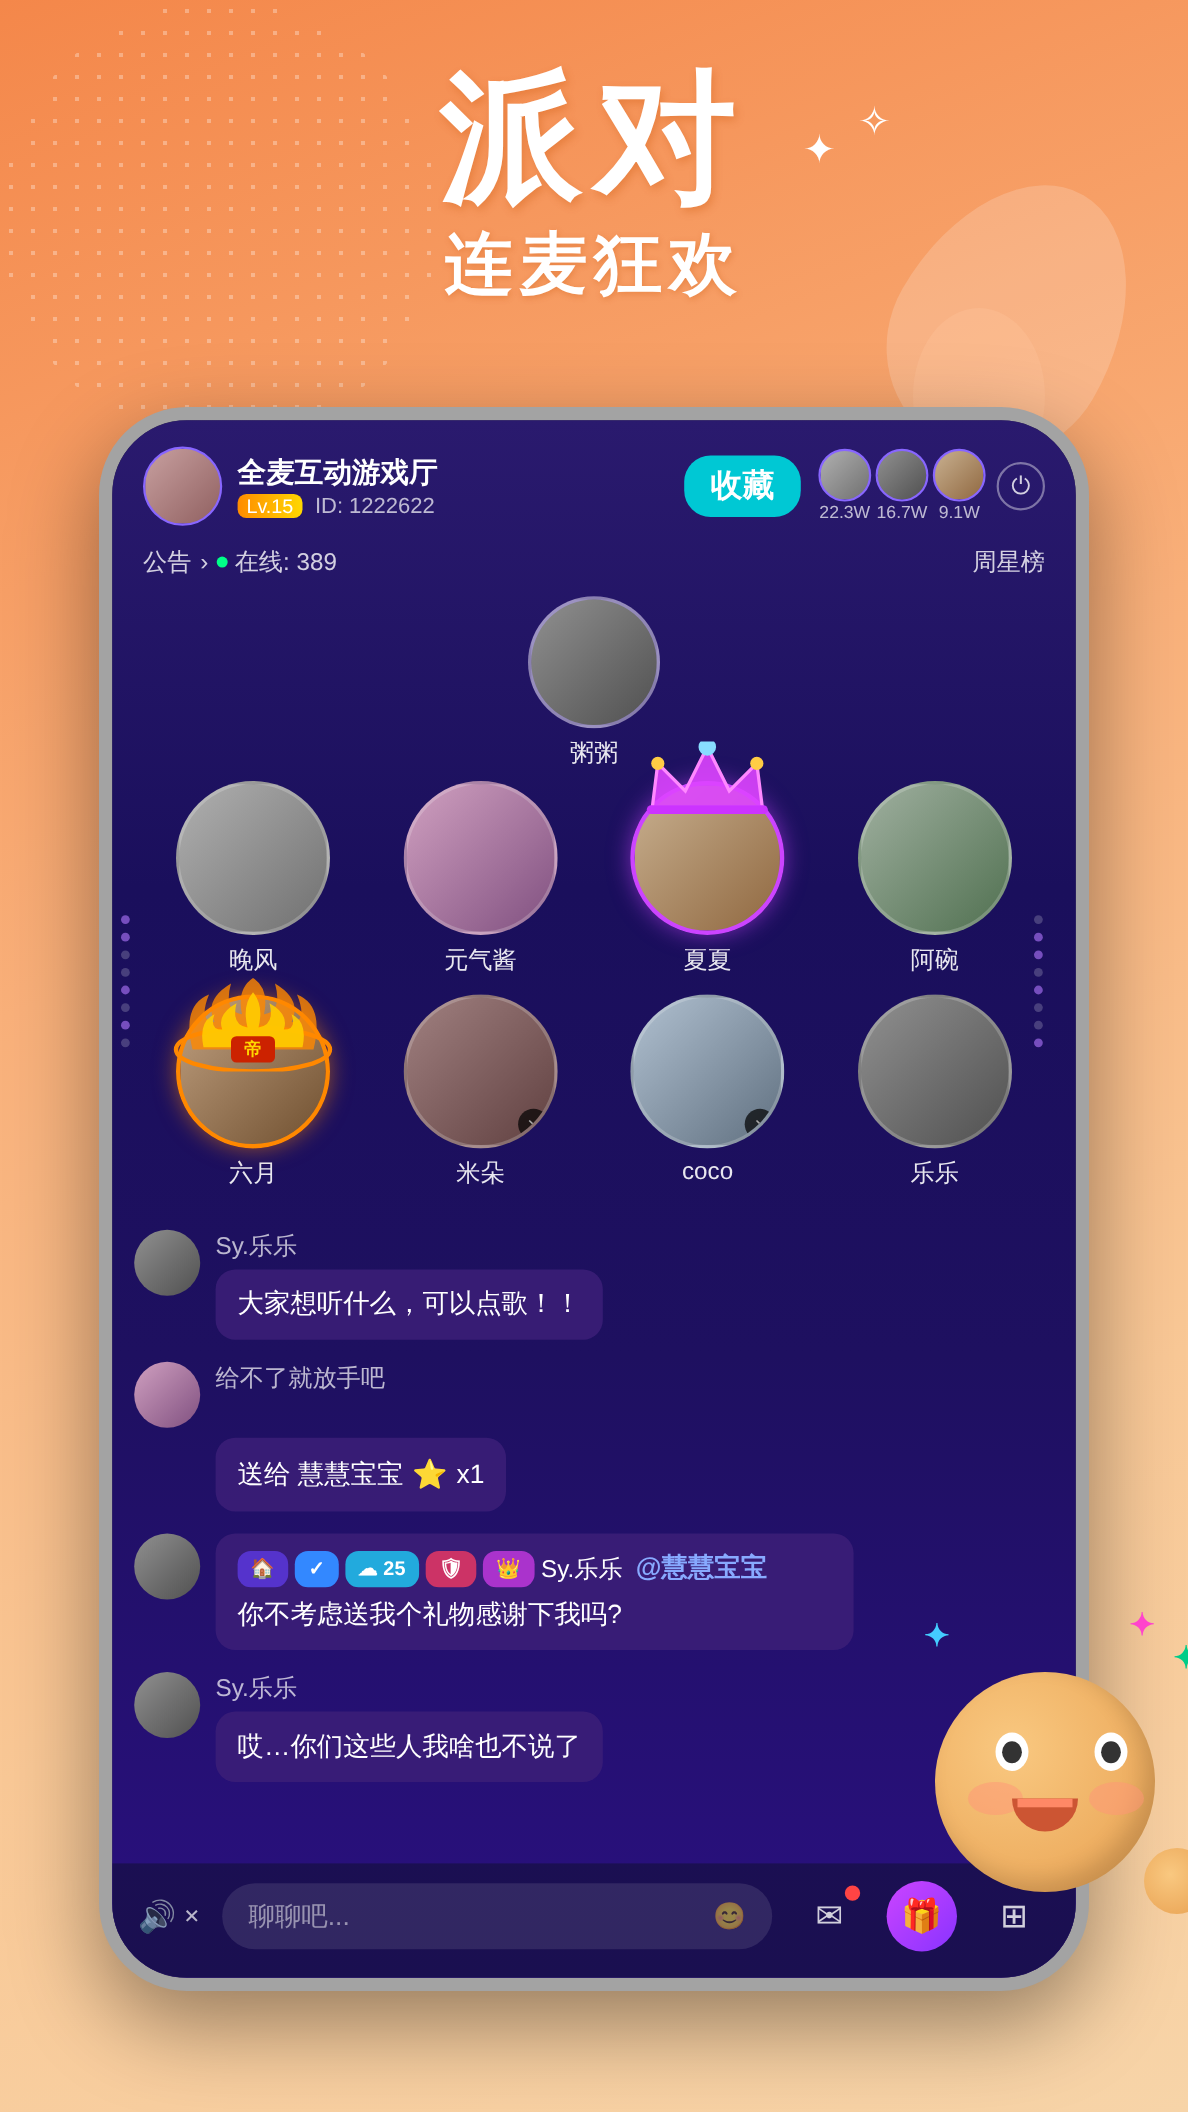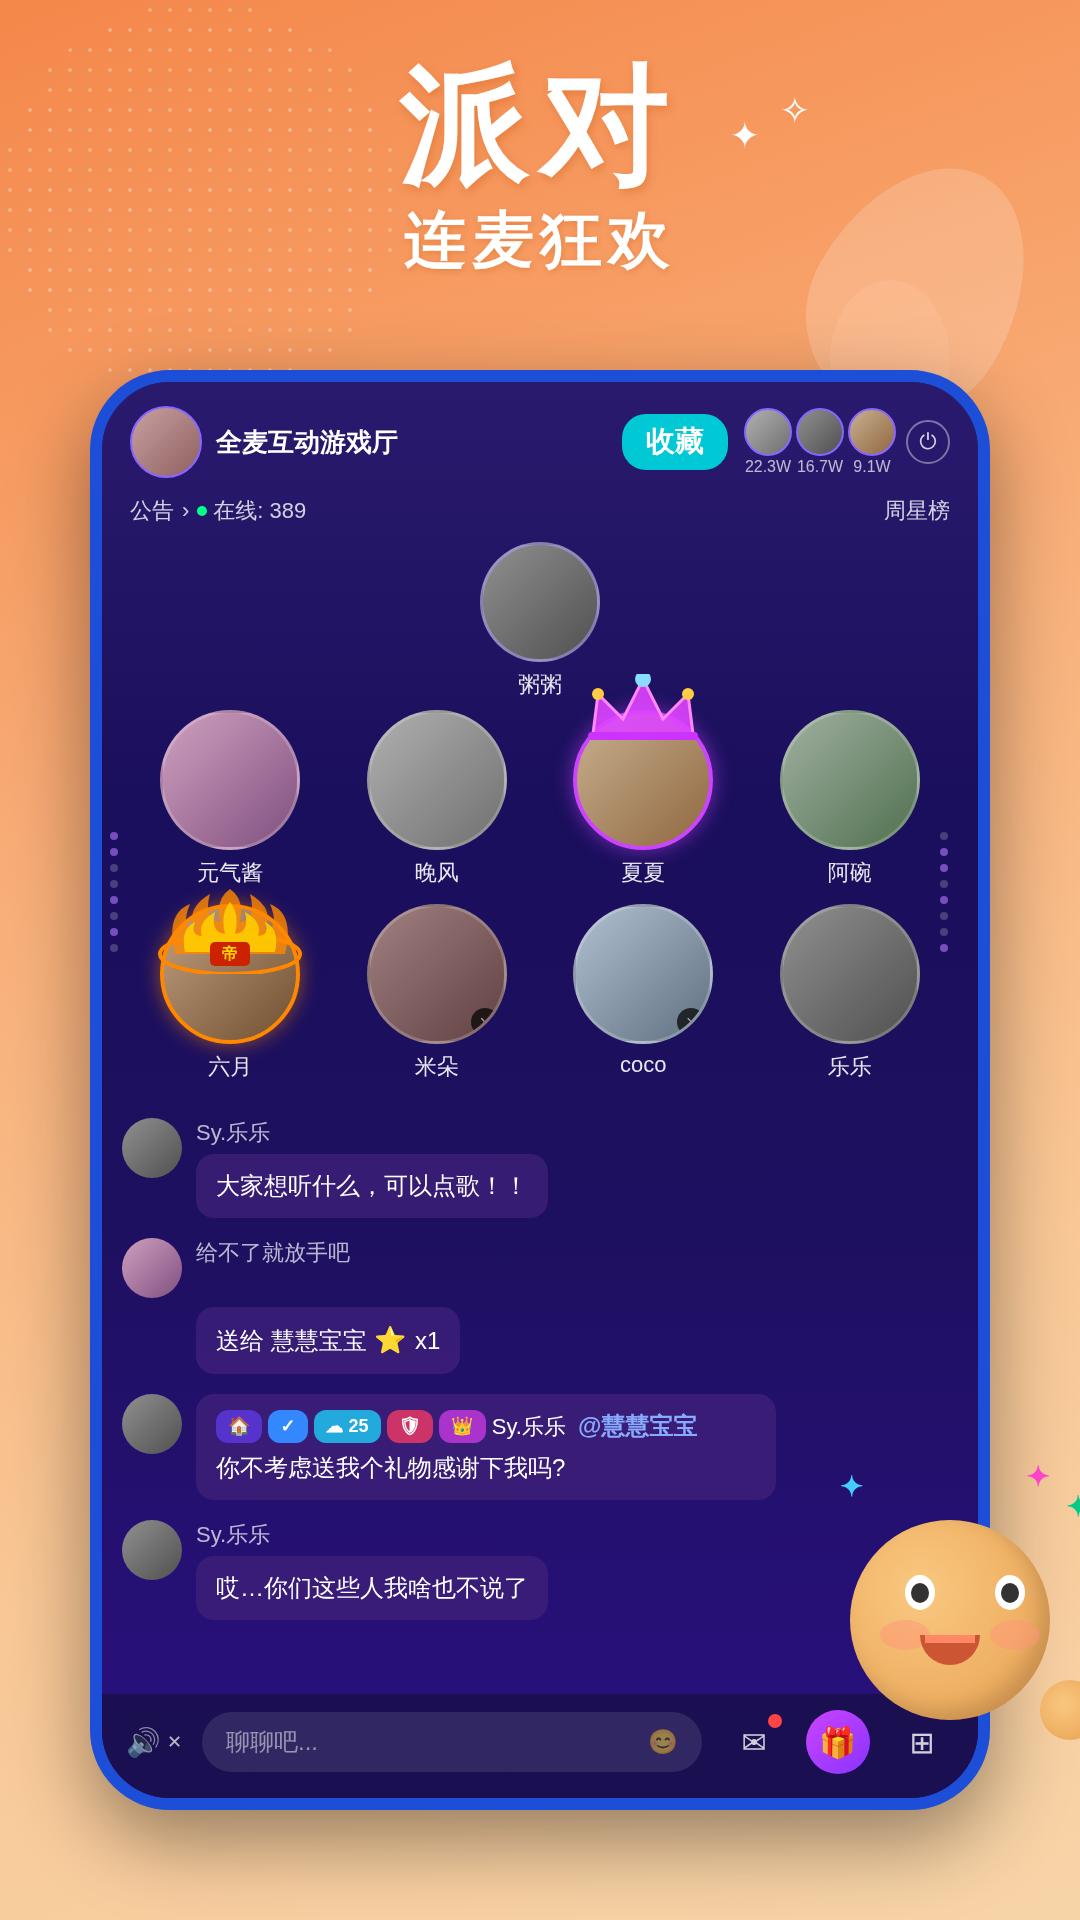--- a/index.html
+++ b/index.html
@@ -71,21 +71,21 @@
 
     
     .phone-frame {
       position: absolute;
       top: 370px;
       left: 90px;
       width: 900px;
       height: 1440px;
       background: #1a1040;
       border-radius: 80px;
-      border: 12px solid #1d4ed8;
+      border: 12px solid #a3a3a3;
       box-shadow: 0 30px 80px rgba(0,0,0,0.4), inset 0 0 0 3px #3a3060;
       overflow: hidden;
     }
 
     
     .phone-inner {
       width: 100%;
       height: 100%;
       background: linear-gradient(180deg, #2a1a6e 0%, #1a0f5c 30%, #1e1060 60%, #2a1080 100%);
       position: relative;
@@ -477,20 +477,24 @@
   <span class="sparkle sparkle2">✧</span>
 </div>
 
 <div class="phone-frame">
   <div class="phone-inner">
 
     <div class="app-header">
       <div class="host-avatar face-bg-1"></div>
       <div class="host-info">
         <div class="host-name">全麦互动游戏厅</div>
+        <div class="host-meta">
+          <span class="lv">Lv.15</span>
+          <span>ID: 1222622</span>
+        </div>
       </div>
       <div class="collect-btn">收藏</div>
       <div class="top-users">
         <div class="top-user-wrap">
           <div class="top-user-avatar face-bg-2"></div>
           <span class="top-user-count">22.3W</span>
         </div>
         <div class="top-user-wrap">
           <div class="top-user-avatar face-bg-6"></div>
           <span class="top-user-count">16.7W</span>
@@ -537,27 +541,27 @@
       <div class="host-slot">
         <div style="display:flex;flex-direction:column;align-items:center;">
           <div class="host-slot-circle face-bg-6" style="border: 3px solid rgba(180,160,255,0.5);"></div>
           <div class="host-slot-name">粥粥</div>
         </div>
       </div>
 
       <div class="performer-row">
 
         <div class="performer-slot">
+          <div class="perf-avatar face-bg-2"></div>
+          <span class="perf-name">晚风</span>
+        </div>
+
+        <div class="performer-slot">
           <div class="perf-avatar face-bg-5"></div>
           <span class="perf-name">元气酱</span>
-        </div>
-
-        <div class="performer-slot">
-          <div class="perf-avatar face-bg-2"></div>
-          <span class="perf-name">晚风</span>
         </div>
 
         <div class="performer-slot" style="position:relative;">
           <div style="position:relative; display:flex; flex-direction:column; align-items:center;">
             <div style="position:relative;">
               <div style="position:absolute; top:-36px; left:50%; transform:translateX(-50%); width:130px; height:70px; z-index:5; display:flex; align-items:center; justify-content:center;">
 
                 <svg width="130" height="70" viewBox="0 0 130 70">
                   <polygon points="15,60 20,20 45,45 65,5 85,45 110,20 115,60" fill="#dd44ff" opacity="0.9"></polygon>
                   <polygon points="15,60 20,20 45,45 65,5 85,45 110,20 115,60" fill="none" stroke="#ff88ff" stroke-width="3"></polygon>

